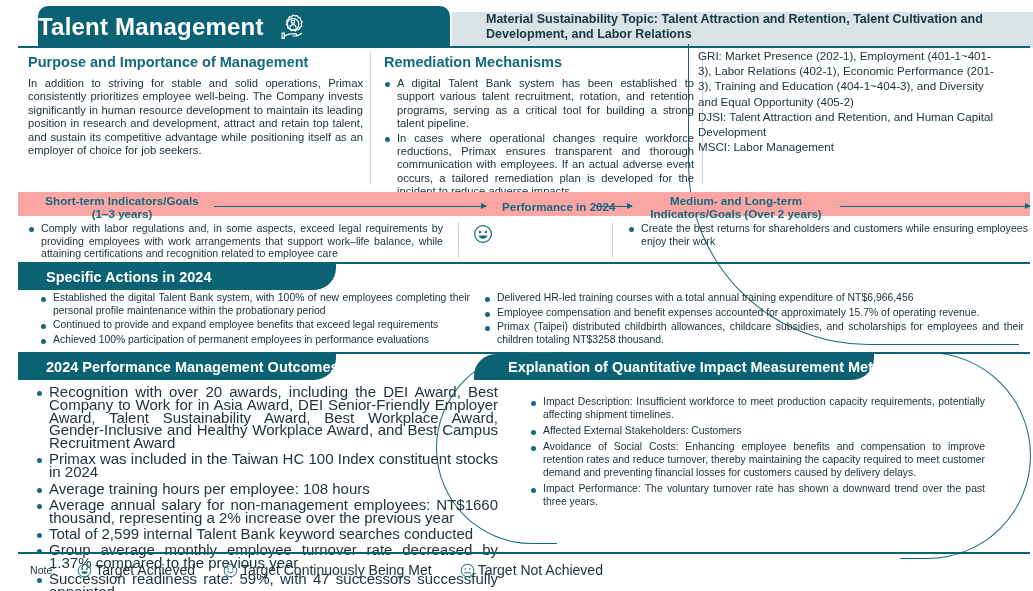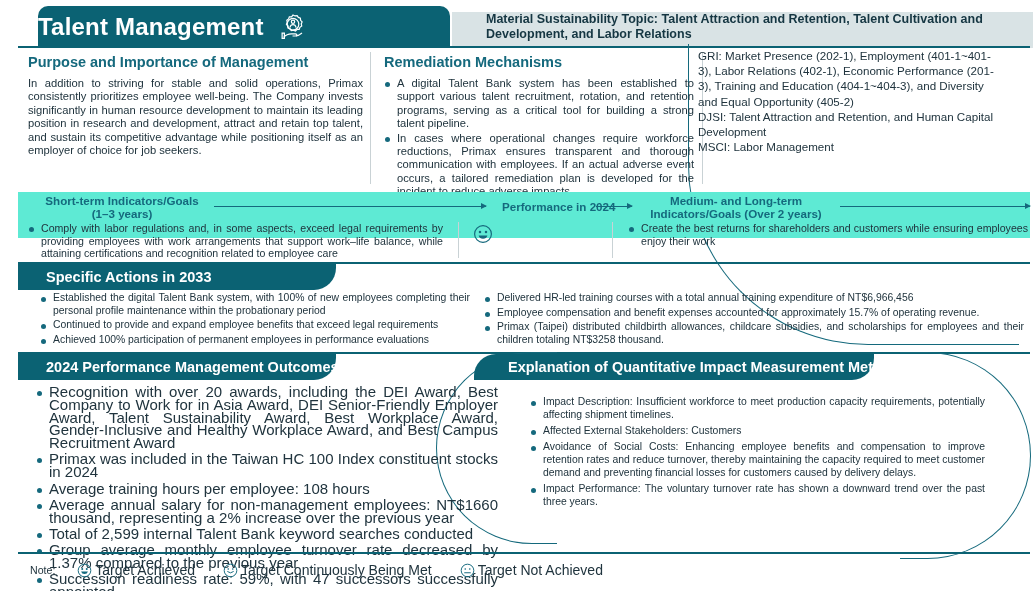--- a/index.html
+++ b/index.html
@@ -70,22 +70,22 @@
   
   .arc-tr{
     position:absolute;left:688px;top:44px;width:330px;height:300px;
     border:1.4px solid #14697c;border-radius:0 0 0 180px;
     border-top:none;border-right:none;
     pointer-events:none;
   }
 
   
   .ind-strip{
-    position:absolute;left:18px;top:192px;width:1012px;height:46px;
-    background:#5eead4;
+    position:absolute;left:18px;top:192px;width:1012px;height:24px;
+    background:#fca5a5;
   }
   .ind-lbl{position:absolute;font-size:11.6px;font-weight:bold;color:#15697d;line-height:13px;}
   .ind-lbl-1{left:14px;top:2px;text-align:center;width:180px;}
   .ind-lbl-2{left:484px;top:8px;}
   .ind-lbl-3{left:618px;top:2px;text-align:center;width:200px;}
   .arr{position:absolute;height:1px;background:#15697d;}
   .arr::after{
     content:"";position:absolute;right:-1px;top:-3px;
     border-left:6px solid #15697d;border-top:3.5px solid transparent;border-bottom:3.5px solid transparent;
   }
@@ -237,21 +237,21 @@
     </div>
     <div class="ind-cell ind-c3">
       <ul class="b">
         <li>Create the best returns for shareholders and customers while ensuring employees enjoy their work</li>
       </ul>
     </div>
   </div>
 
   <div class="rule-actions"></div>
   <div class="sect-hdr hdr-actions">
-    <span class="lbl">Specific Actions in 2033</span>
+    <span class="lbl">Specific Actions in 2024</span>
   </div>
   <div class="actions-body">
     <div class="act-left">
       <ul class="b">
         <li>Established the digital Talent Bank system, with 100% of new employees completing their personal profile maintenance within the probationary period</li>
         <li>Continued to provide and expand employee benefits that exceed legal requirements</li>
         <li>Achieved 100% participation of permanent employees in performance evaluations</li>
       </ul>
     </div>
     <div class="act-right">

